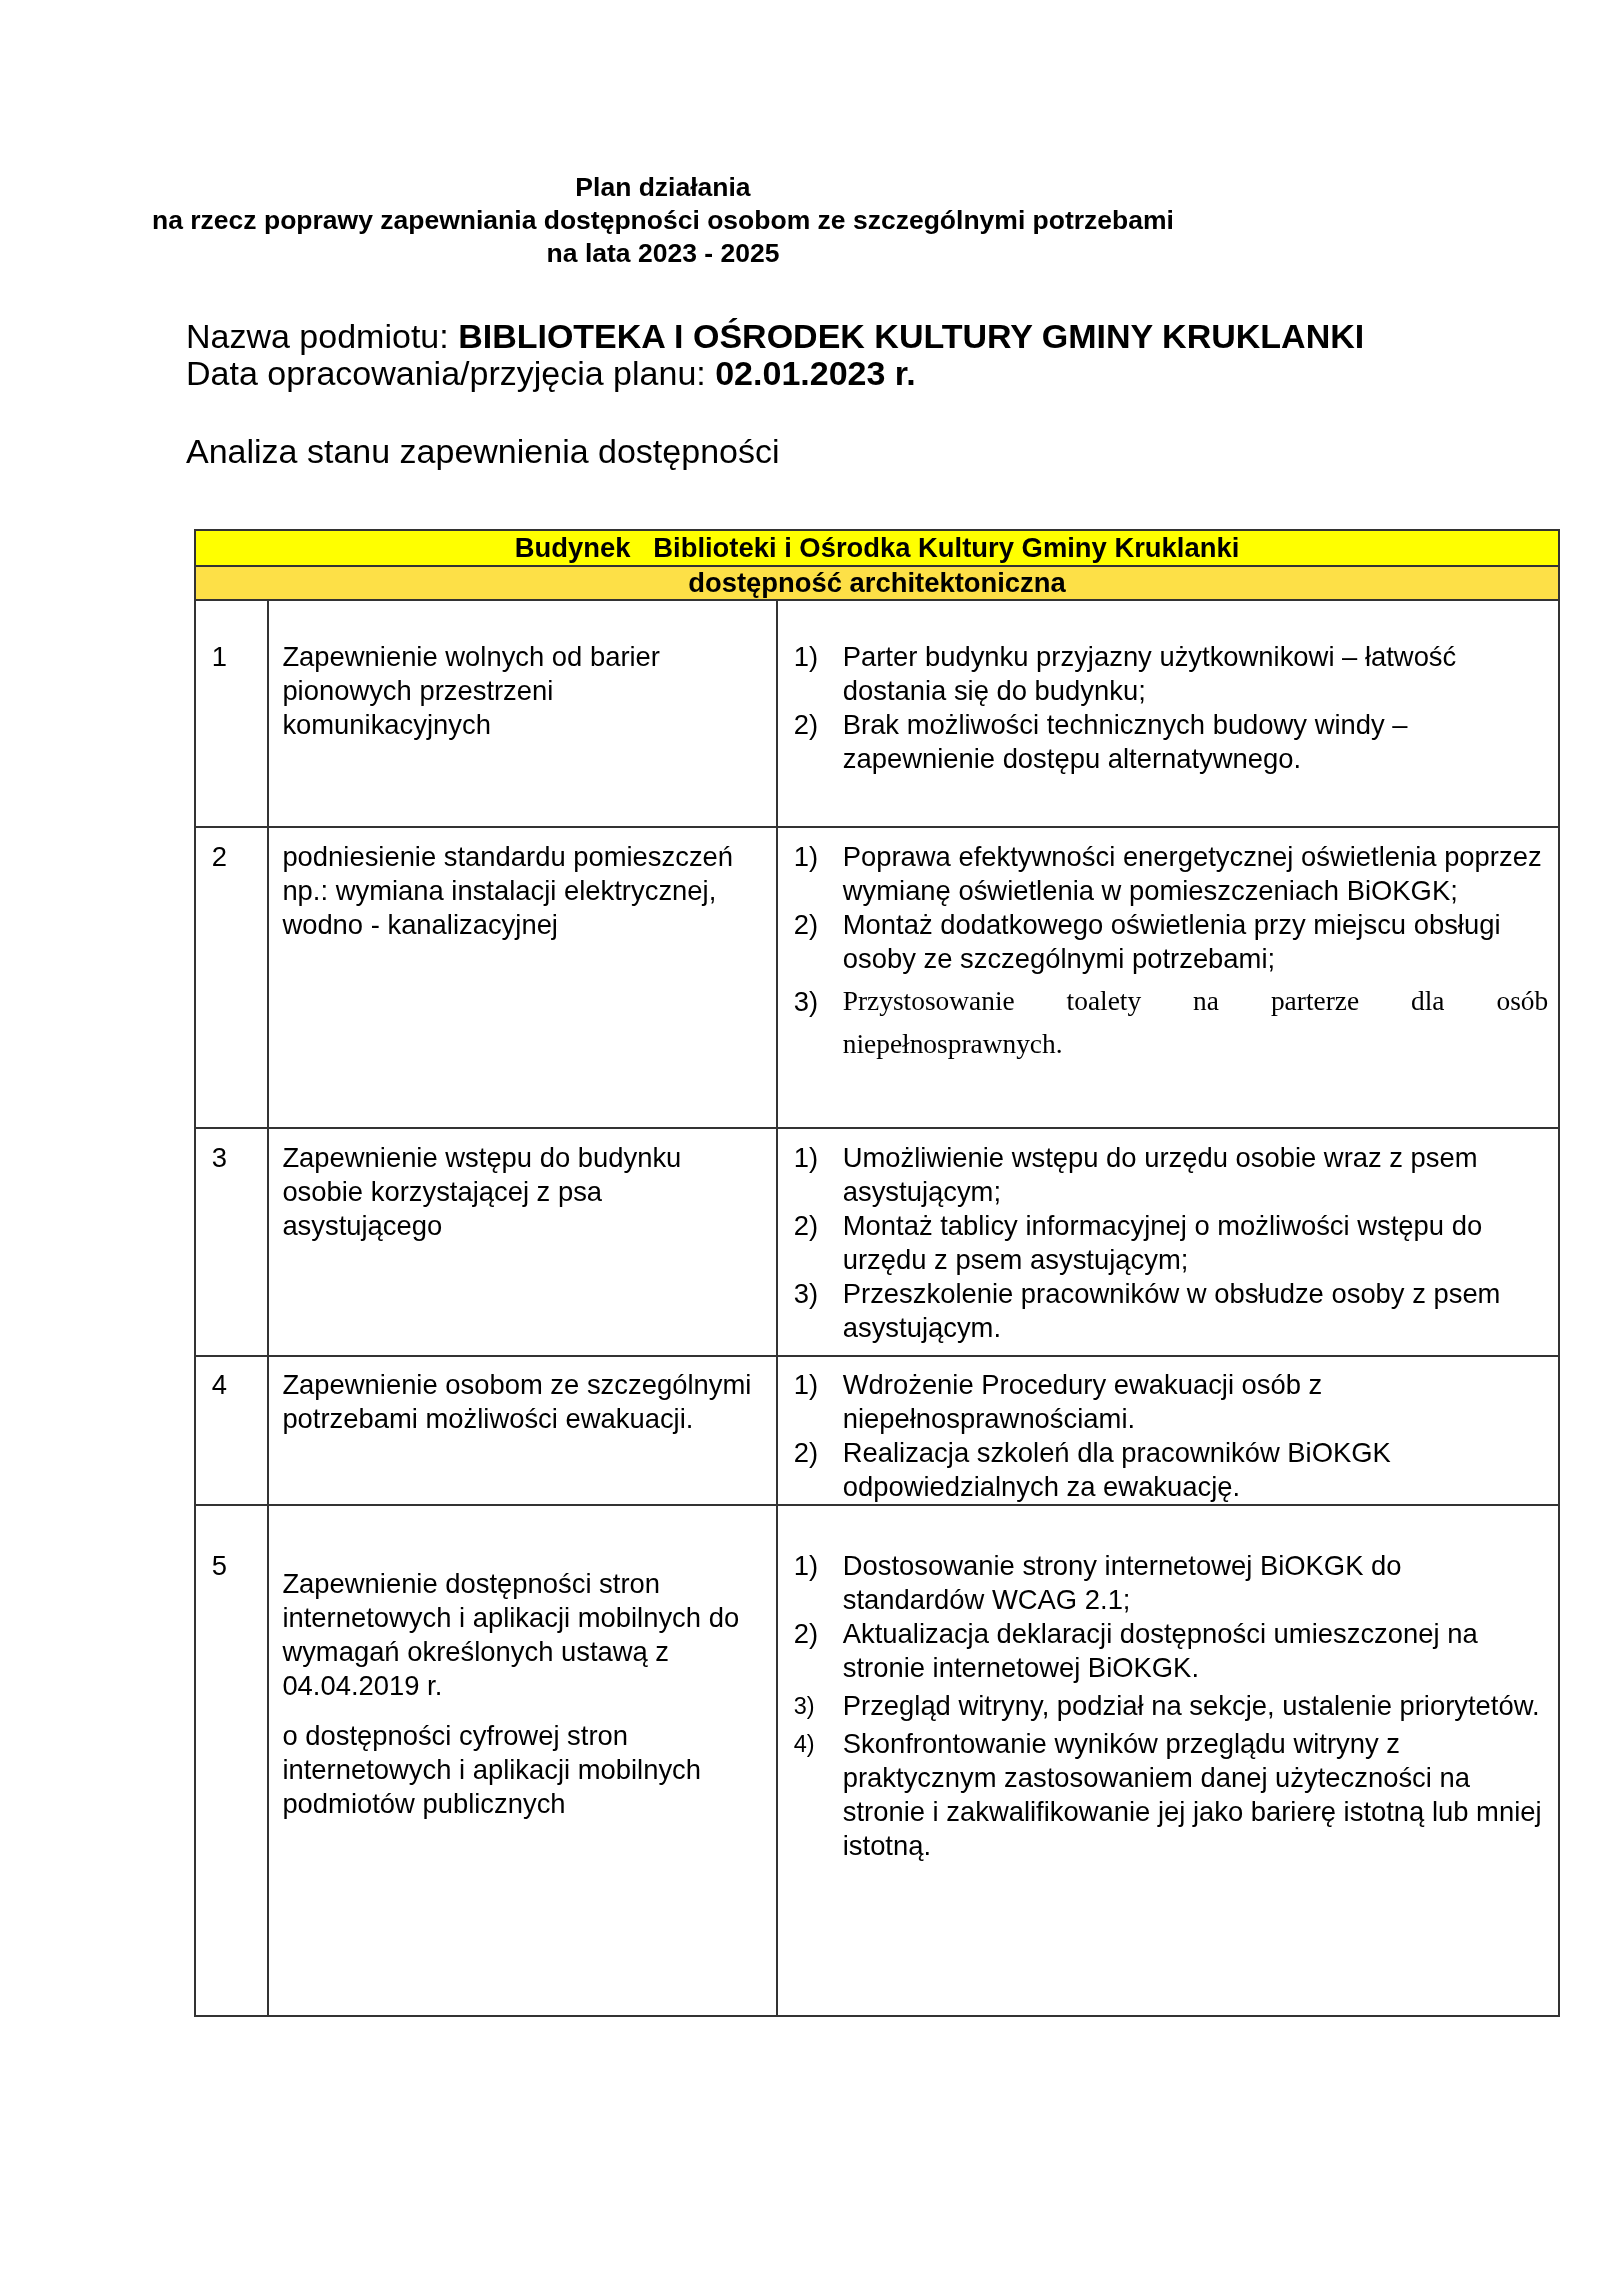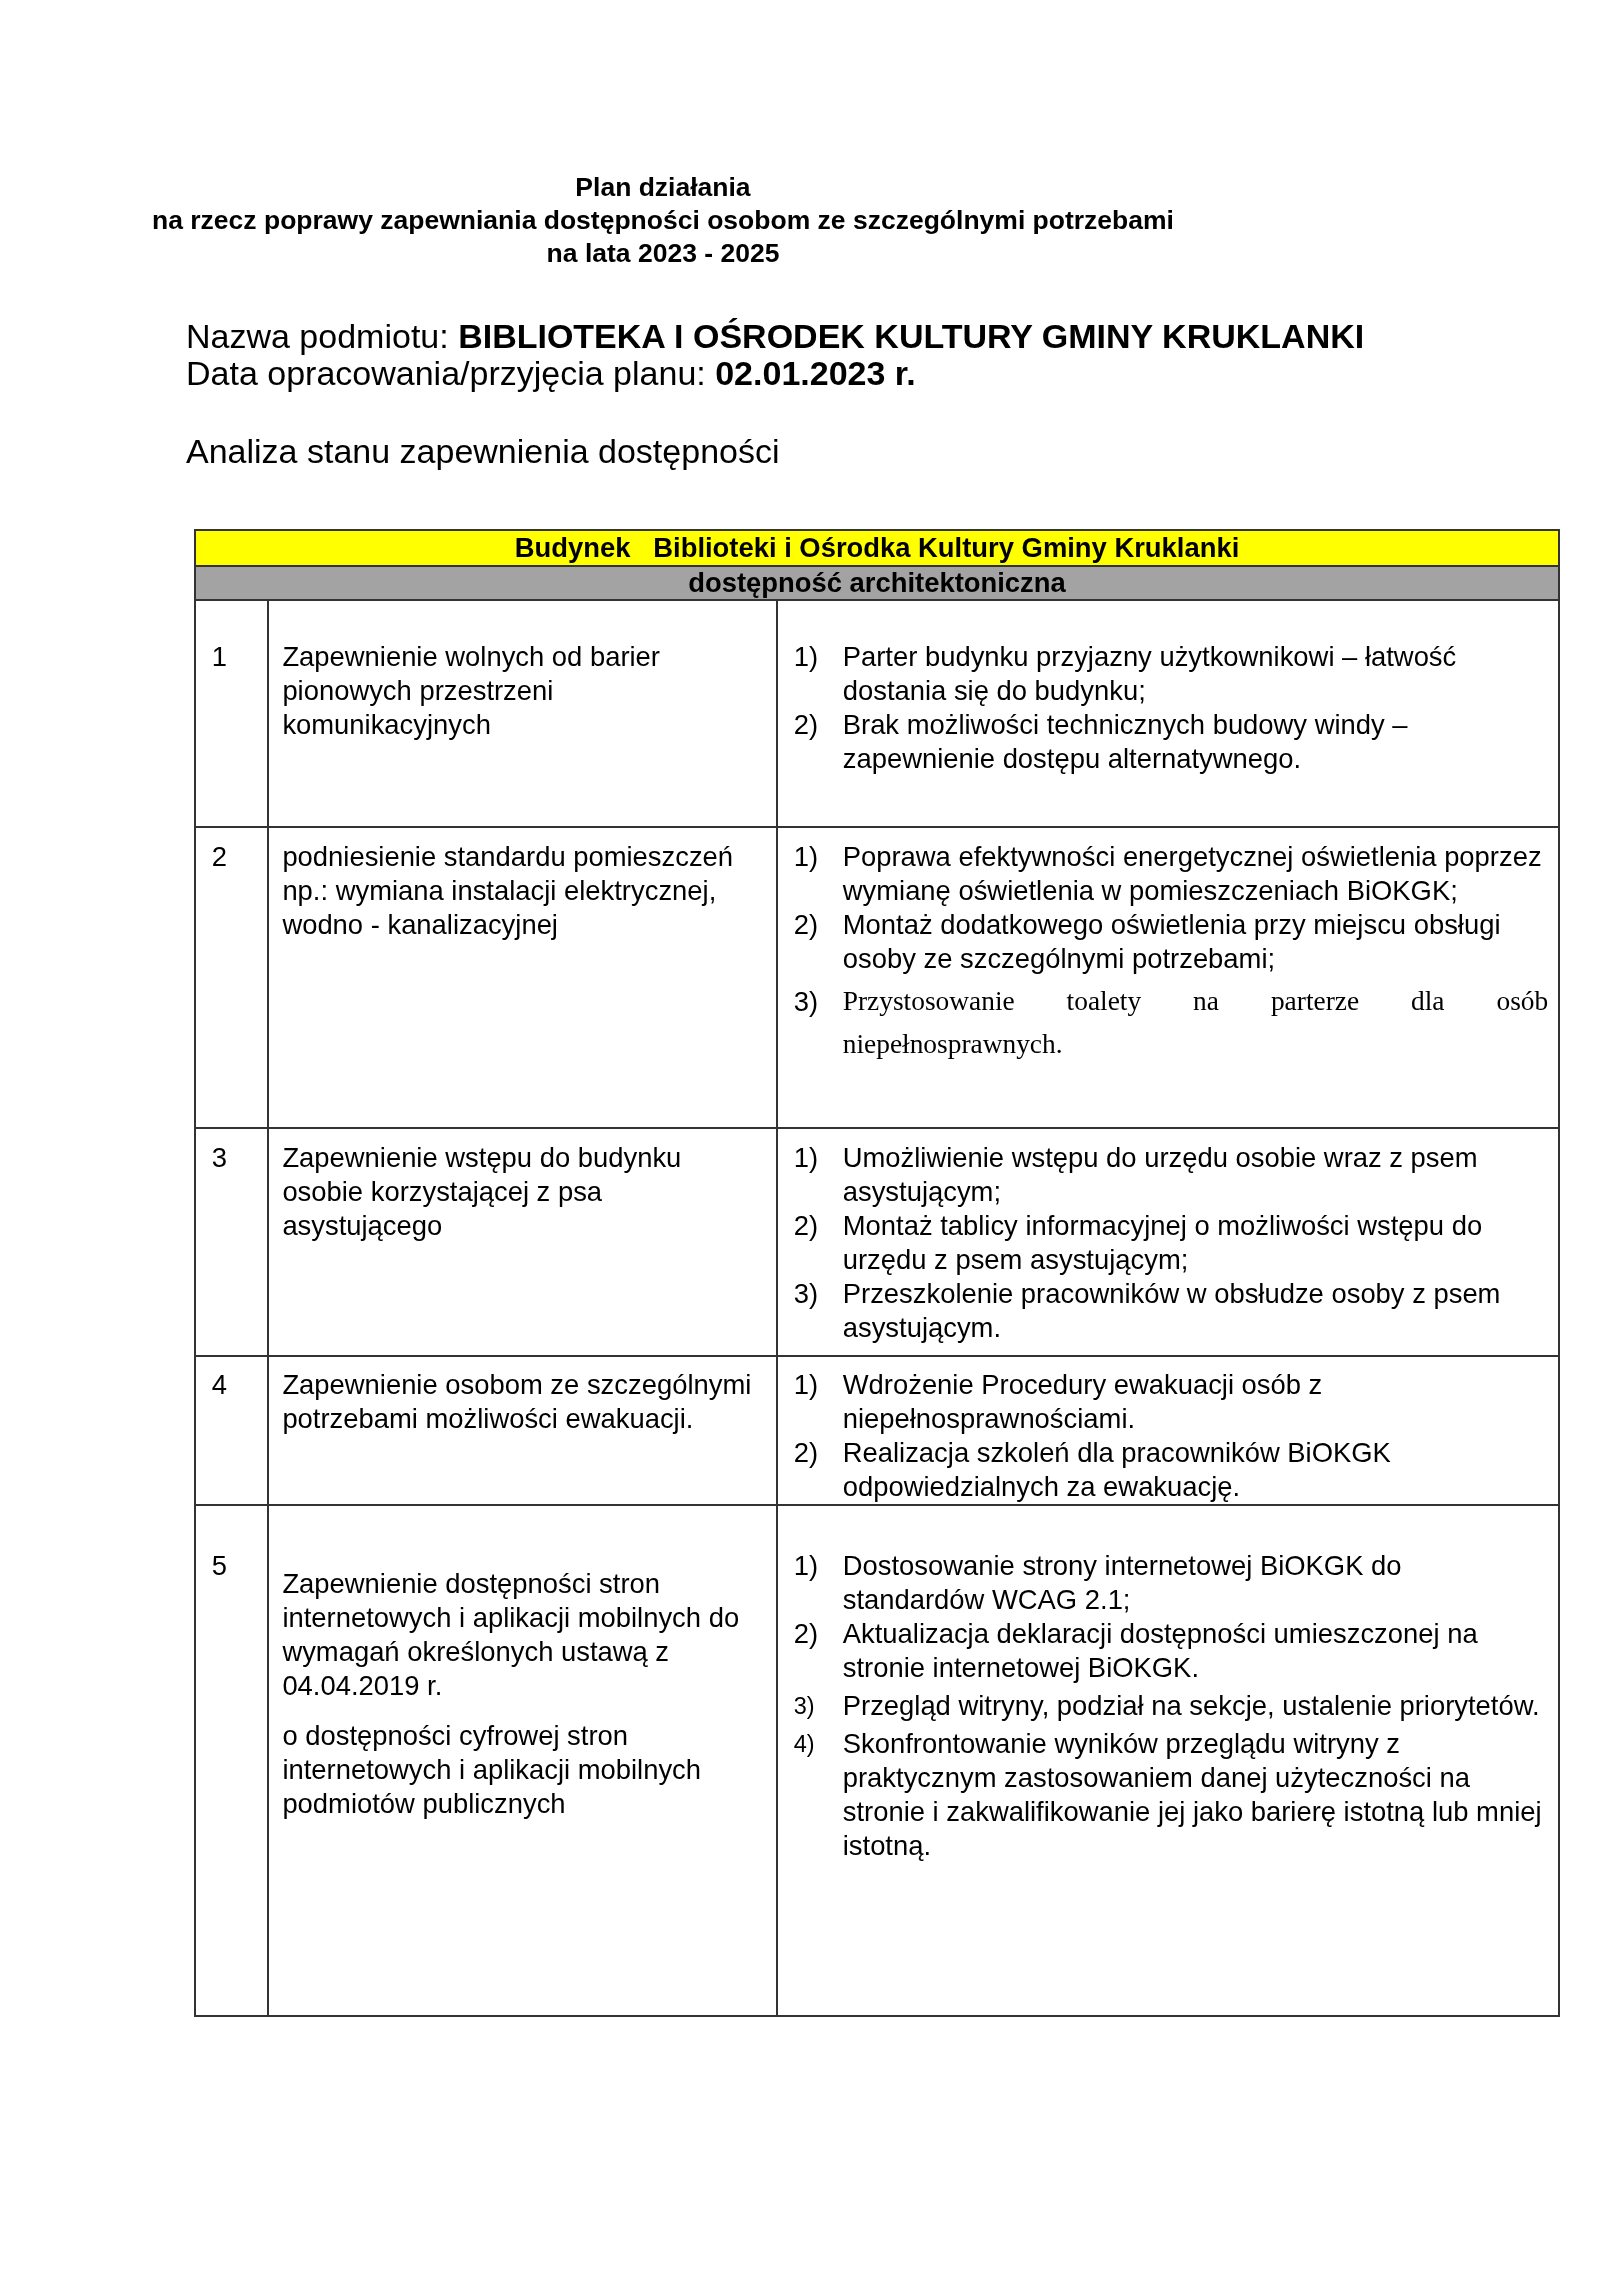--- a/index.html
+++ b/index.html
@@ -14,21 +14,21 @@
   .meta b { font-weight: bold; }
   .m1 { top: 320px; }
   .m2 { top: 357px; }
   .m3 { top: 435px; }
 
   table.plan { position: absolute; left: 194px; top: 529px; width: 1366px;
                border-collapse: collapse; font-size: 27.4px; line-height: 34px; border-radius: 9px; }
   table.plan td { border: 2px solid #333; vertical-align: top; padding: 0; }
   .band-yellow td { background: #FFFF00; height: 34px; text-align: center;
                     font-weight: bold; line-height: 33px; }
-  .band-orange td { background: #a3a3a3; height: 32px; text-align: center;
+  .band-orange td { background: #fde047; height: 32px; text-align: center;
                     font-weight: bold; line-height: 31px; margin-top: 36px; }
   .c-num { width: 55px; text-align: left; padding-left: 15.7px !important; }
   .c-desc { width: 480px; padding: 0 13.7px 0 13.7px !important; }
   .c-act { padding: 0 9.8px 0 15.7px !important; }
   ol.acts { list-style: none; margin: 0; padding: 0; }
   ol.acts li { position: relative; padding-left: 49px; }
   ol.acts li .n { position: absolute; left: 0; top: 0; }
   ol.acts li .n.small { font-size: 23.5px; }
   .r1 td { height: 186px; }
   .r1 .pad { padding-top: 39px !important; }

